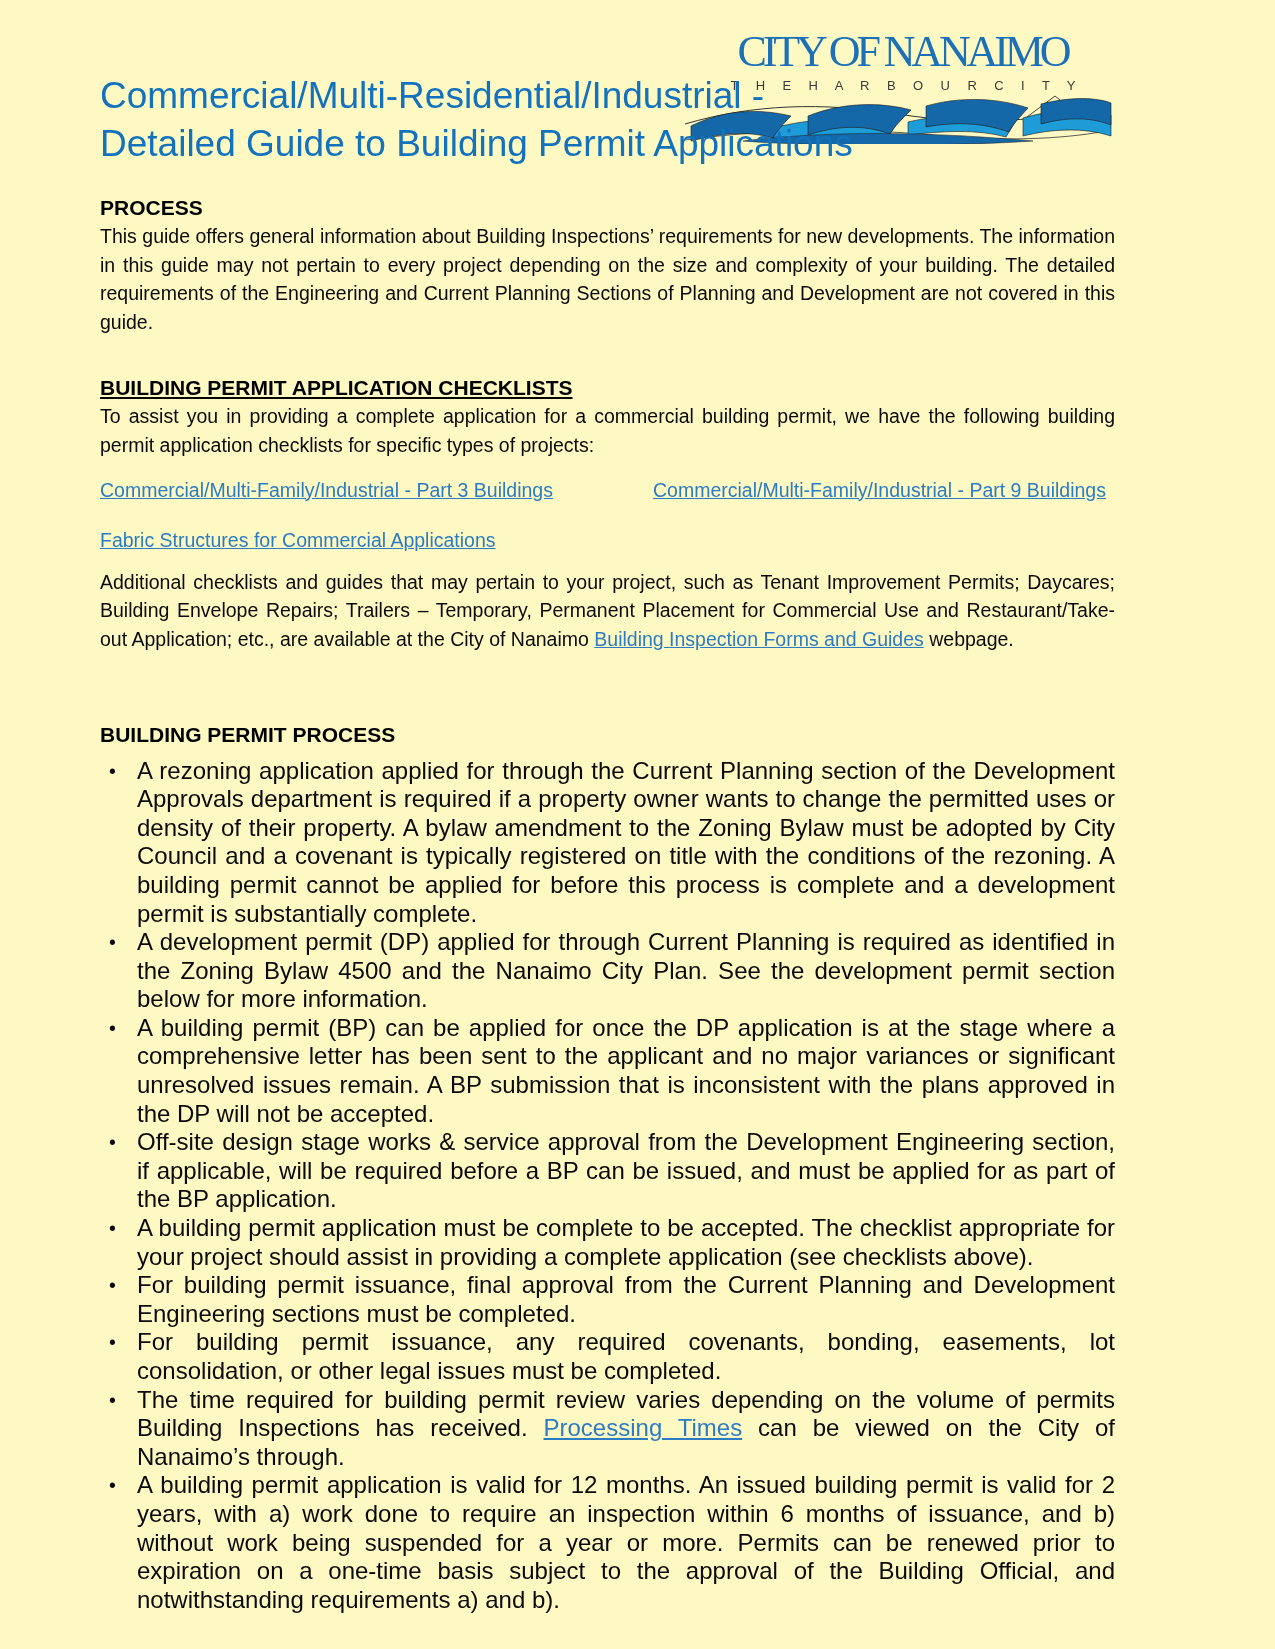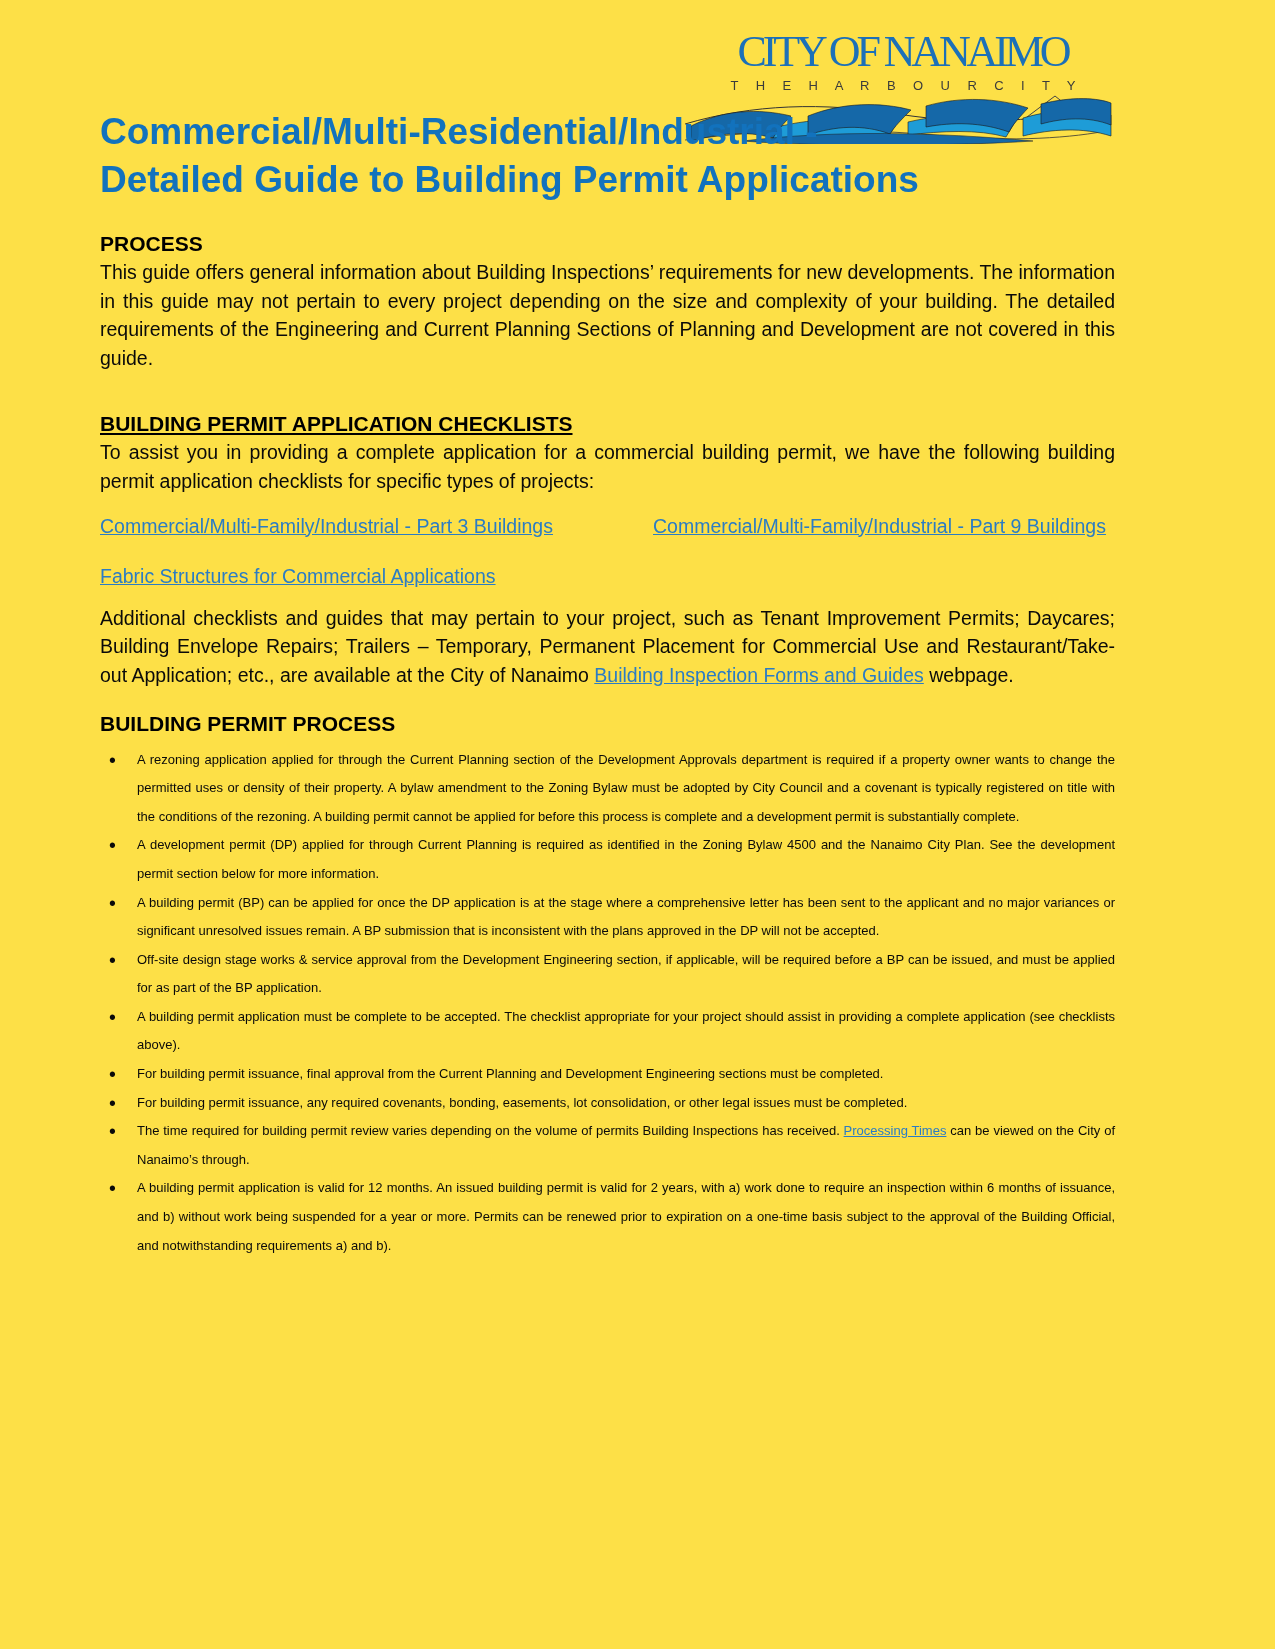--- a/index.html
+++ b/index.html
@@ -1,75 +1,75 @@
 <!DOCTYPE html>
 <html><head>
 <meta charset="utf-8">
 <style>
   * { margin:0; padding:0; box-sizing:border-box; }
   html,body { background:#e8e8e8; }
   .page {
     position:relative;
     width:1275px; height:1649px;
     margin:0 auto;
-    background:#fde047;
+    background:#fef9c3;
     font-family:"Liberation Sans", sans-serif;
     color:#0a0a0a;
     overflow:hidden;
   }
   
   .logo { position:absolute; top:26px; right:160px; width:432px; }
   .logo svg { display:block; width:432px; height:118px; }
   .logo-word {
     font-family:"Liberation Serif", serif;
     font-size:44px; fill:#1C70B8; letter-spacing:1px;
   }
   .logo-tag {
     font-family:"Liberation Sans", sans-serif;
     font-size:13px; fill:#3b3b3b; font-weight:500;
   }
   
   .content {
     position:absolute; top:0; left:100px; width:1015px;
   }
   .doc-title {
-    margin-top:108px;
-    font-size:37px; line-height:48px; font-weight:bold;
+    margin-top:72px;
+    font-size:37px; line-height:48px; font-weight:normal;
     color:#1272BD;
   }
   .section-heading {
     font-size:21px; font-weight:bold; color:#000;
     line-height:28px;
   }
   .para {
     font-size:19.5px; line-height:28.6px; text-align:justify;
   }
   .overview-heading { margin-top:26px; }
   .checklists-heading { margin-top:38px;text-decoration:underline; }
-  .process-heading { margin-top:20px; }
+  .process-heading { margin-top:67px; }
   a.doc-link, .doc-link {
     color:#2B7CC4; text-decoration:underline; cursor:pointer;
   }
   .links-grid {
     margin-top:16px;
     display:grid;
     grid-template-columns:553px 1fr;
     row-gap:22px;
     font-size:19.5px; line-height:28.6px;
   }
   .additional-para { margin-top:13px; }
   
   .bullet-list {
     list-style:none;
     margin-top:8px;
   }
   .bullet-list li {
     position:relative;
     padding-left:37px;
-    font-size:13px; line-height:28.6px;
+    font-size:24px; line-height:28.6px;
     text-align:justify;
   }
   .bullet-list li::before {
     content:"\2022";
     position:absolute; left:9px; top:0;
     font-size:19.5px;
   }
 </style>
 </head>
 <body>

